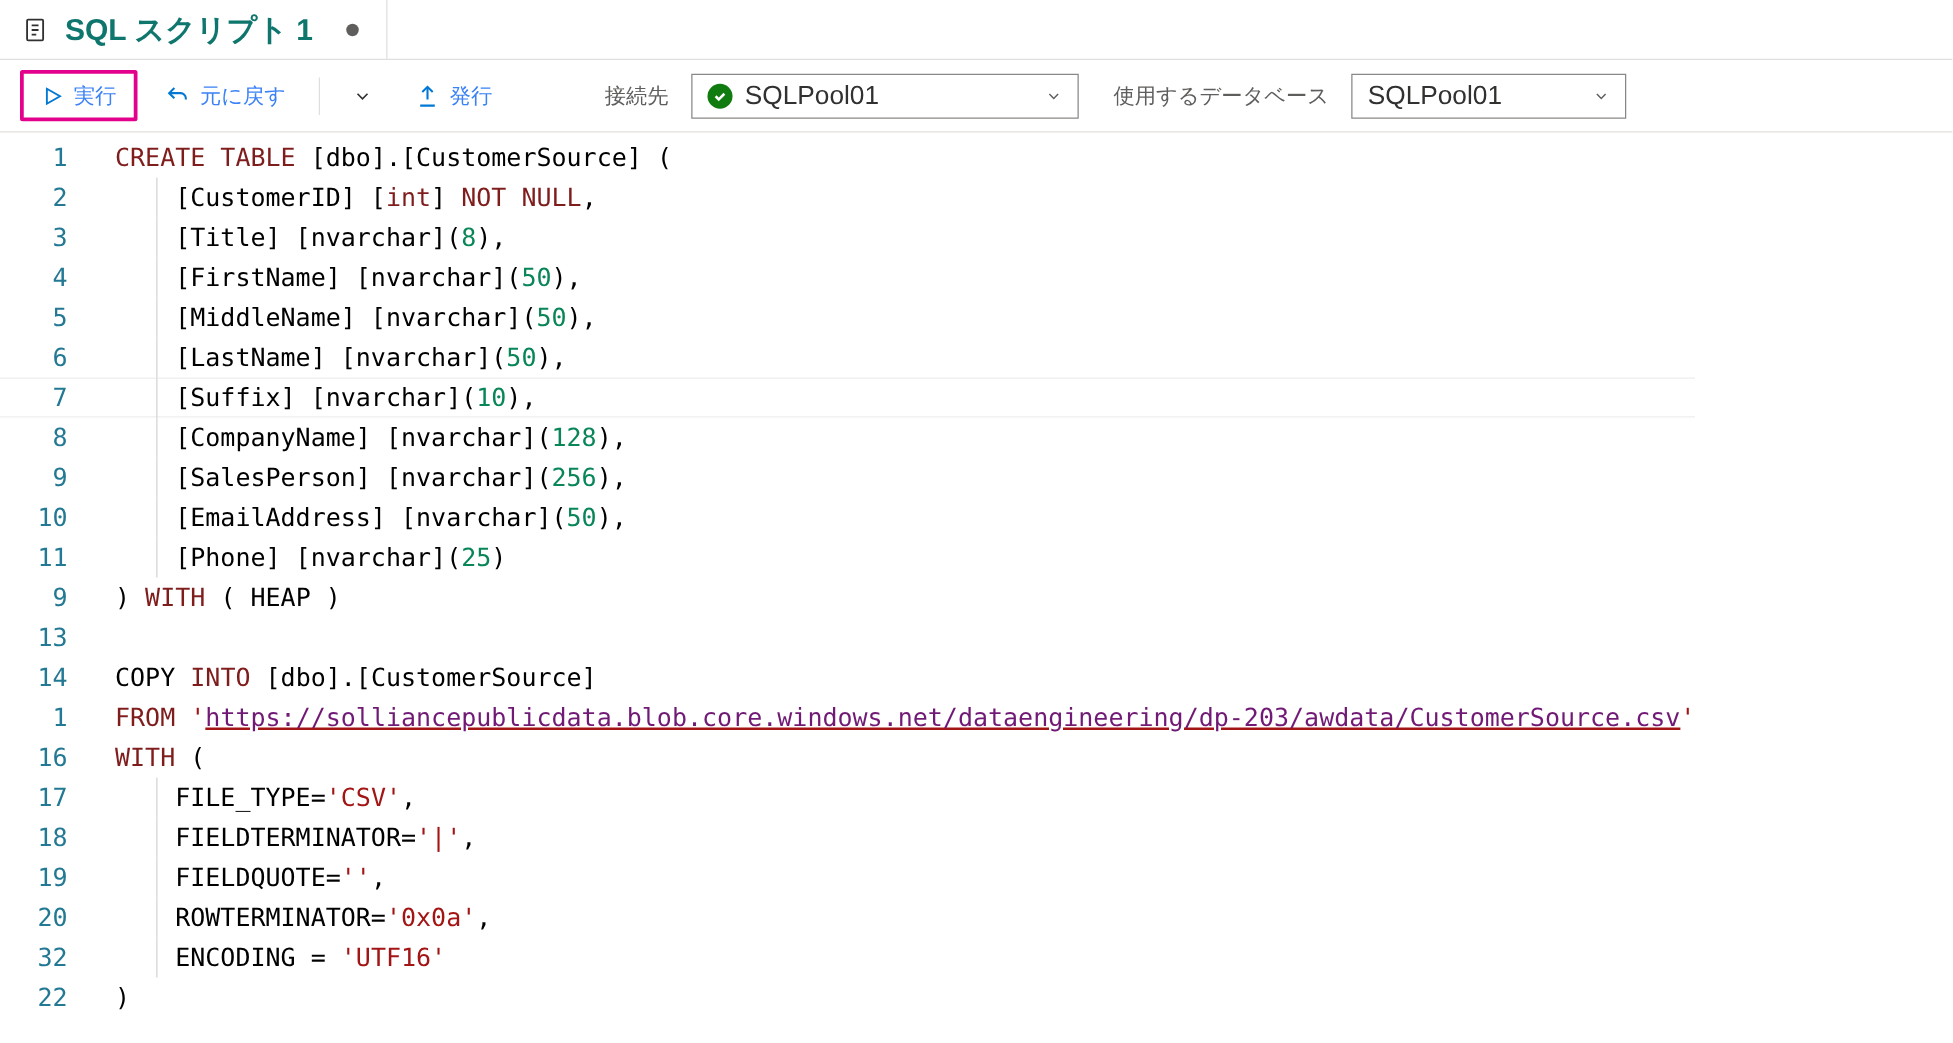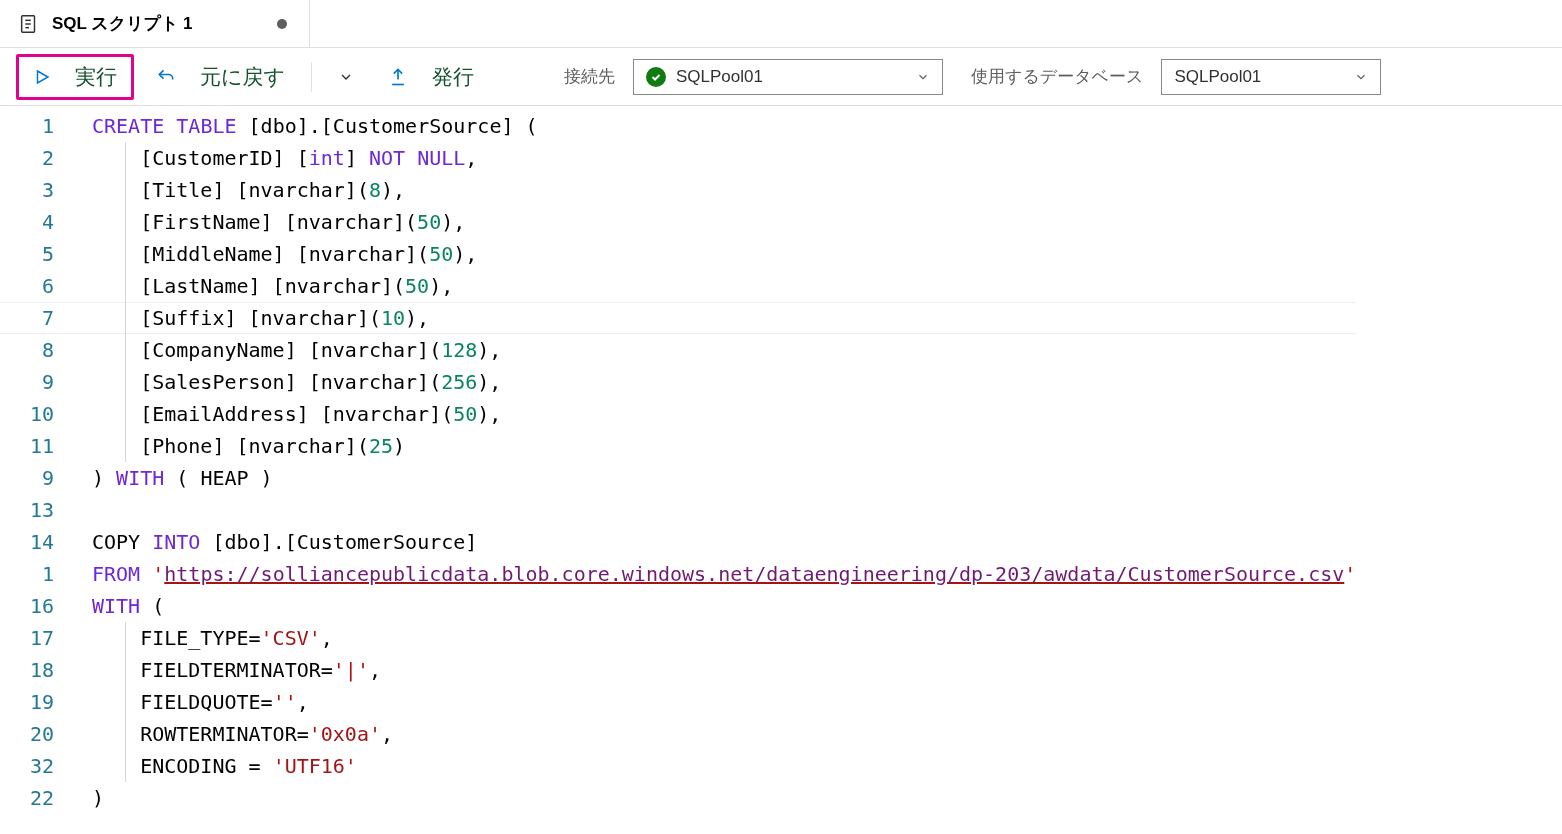--- a/index.html
+++ b/index.html
@@ -20,41 +20,41 @@
   }
   .tab {
     display:flex;
     align-items:center;
     padding:0 22px 0 18px;
     border-right:1px solid #e1dfdd;
     gap:12px;
     min-width:310px;
     justify-content:flex-start;
   }
-  .tab .title { font-size:17px; font-weight:600; color:#000000; flex:0 0 auto; margin-right:auto;}
+  .tab .title { font-size:24px; font-weight:600; color:#0f766e; flex:0 0 auto; margin-right:auto;}
   .tab .dirty-dot {
     width:10px; height:10px; border-radius:50%; background:#605e5c;
   }
 
   
   .toolbar {
     display:flex;
     align-items:center;
     height:58px;
     border-bottom:1px solid #e1dfdd;
     padding:0 16px;
     gap:10px;
   }
   .tb-btn {
     display:flex;
     align-items:center;
-    gap:24px;
+    gap:8px;
     padding:8px 12px;
-    font-size:21px;
-    color:#14532d;
+    font-size:17px;
+    color:#3b82f6;
     cursor:pointer;
     border:none;
     background:transparent;
   }
   .tb-btn.run-hl {
     border:3px solid #e3008c;
     border-radius:2px;
     padding:6px 14px;
   }
   .divider {
@@ -72,21 +72,21 @@
     align-items:center;
     justify-content:space-between;
     border:1px solid #8a8886;
     height:36px;
     min-width:310px;
     padding:0 12px;
     gap:10px;
     cursor:pointer;
   }
   .select-box.small { min-width:220px; }
-  .select-box .val { font-size:17px; color:#323130; }
+  .select-box .val { font-size:21px; color:#323130; }
   .status-ok {
     width:20px; height:20px; border-radius:50%;
     background:#107c10;
     display:flex; align-items:center; justify-content:center;
     color:#fff; font-size:12px; flex-shrink:0;
   }
   .chev { color:#605e5c; }
 
   
   .editor {
@@ -108,21 +108,21 @@
     padding-left:12px;
     white-space:pre;
     color:#000;
     position:relative;
   }
   .code-line { position:relative; height:32px; }
   .guide {
     position:absolute; top:0; bottom:0; width:1px; background:#d4d4d4;
   }
   .g1 { left:33px; }   
-  .kw { color:#6d28d9; }
+  .kw { color:#7f1d1d; }
   .num { color:#098658; }
   .str { color:#a31515; }
   .url { color:#701a75; text-decoration:underline; text-decoration-color:#a31515; }
   .highlight-line {
     position:absolute; left:-92px; right:0; top:0; height:32px;
     border-top:1px solid #eeeeee; border-bottom:1px solid #eeeeee;
     z-index:-1;
   }
 
   

